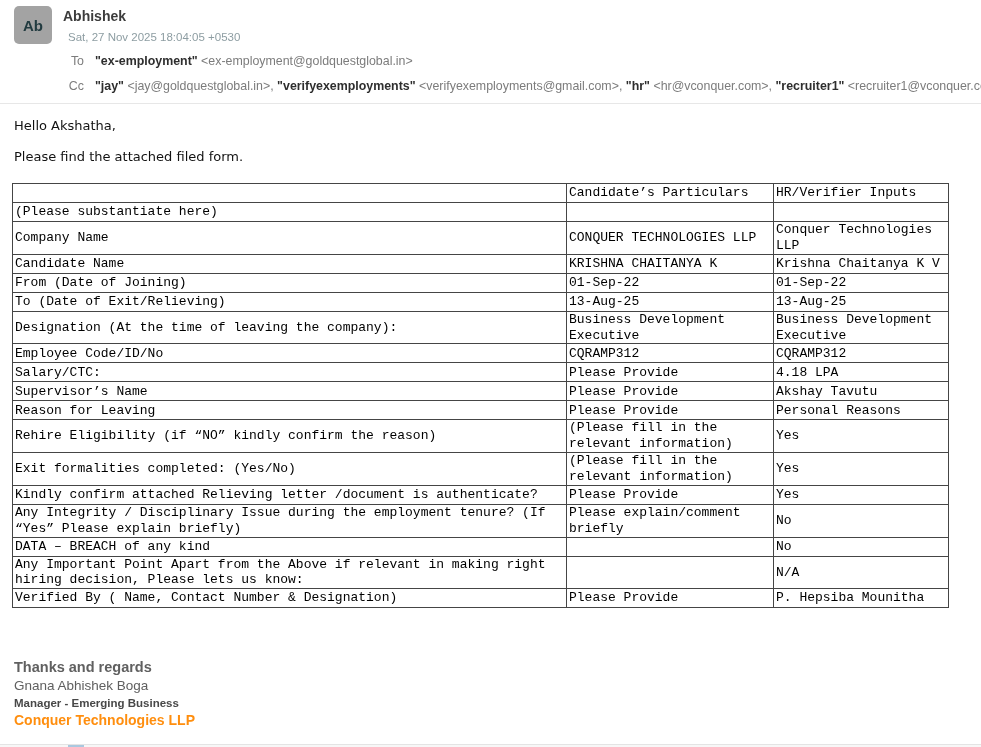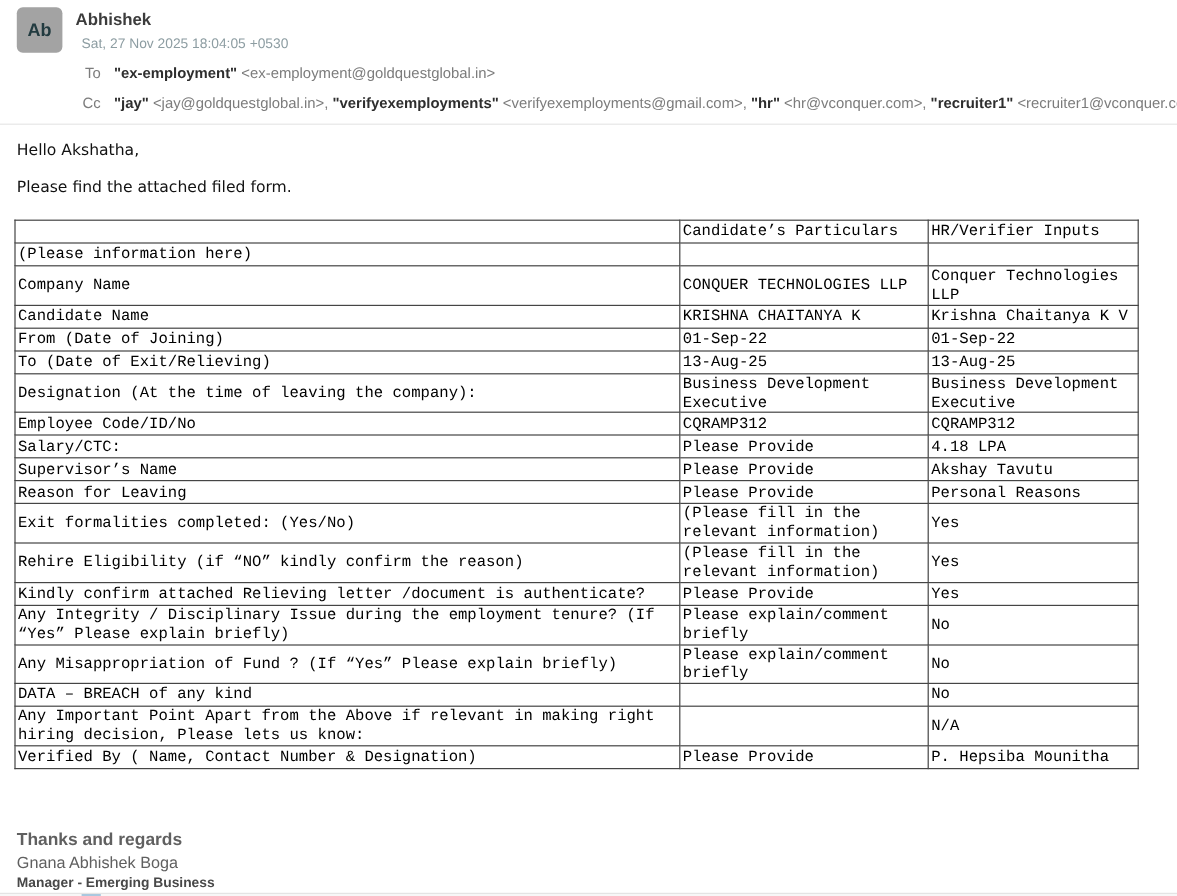--- a/index.html
+++ b/index.html
@@ -87,21 +87,21 @@
         <col class="c2">
         <col class="c3">
       </colgroup>
     <tbody>
       <tr>
           <td></td>
           <td>Candidate’s Particulars</td>
           <td>HR/Verifier Inputs</td>
         </tr>
       <tr>
-          <td>(Please information here)</td>
+          <td>(Please substantiate here)</td>
           <td></td>
           <td></td>
         </tr>
       <tr>
           <td>Company Name</td>
           <td>CONQUER TECHNOLOGIES LLP</td>
           <td>Conquer Technologies LLP</td>
         </tr>
       <tr>
           <td>Candidate Name</td>
@@ -137,43 +137,38 @@
           <td>Supervisor’s Name</td>
           <td>Please Provide</td>
           <td>Akshay Tavutu</td>
         </tr>
       <tr>
           <td>Reason for Leaving</td>
           <td>Please Provide</td>
           <td>Personal Reasons</td>
         </tr>
       <tr>
-          <td>Exit formalities completed: (Yes/No)</td>
+          <td>Rehire Eligibility (if “NO” kindly confirm the reason)</td>
           <td>(Please fill in the
 relevant information)</td>
           <td>Yes</td>
         </tr>
       <tr>
-          <td>Rehire Eligibility (if “NO” kindly confirm the reason)</td>
+          <td>Exit formalities completed: (Yes/No)</td>
           <td>(Please fill in the
 relevant information)</td>
           <td>Yes</td>
         </tr>
       <tr>
           <td>Kindly confirm attached Relieving letter /document is authenticate?</td>
           <td>Please Provide</td>
           <td>Yes</td>
         </tr>
       <tr>
           <td>Any Integrity / Disciplinary Issue during the employment tenure? (If “Yes” Please explain briefly)</td>
-          <td>Please explain/comment briefly</td>
-          <td>No</td>
-        </tr>
-      <tr>
-          <td>Any Misappropriation of Fund ? (If “Yes” Please explain briefly)</td>
           <td>Please explain/comment briefly</td>
           <td>No</td>
         </tr>
       <tr>
           <td>DATA – BREACH of any kind</td>
           <td></td>
           <td>No</td>
         </tr>
       <tr>
           <td>Any Important Point Apart from the Above if relevant in making right hiring decision, Please lets us know:</td>

